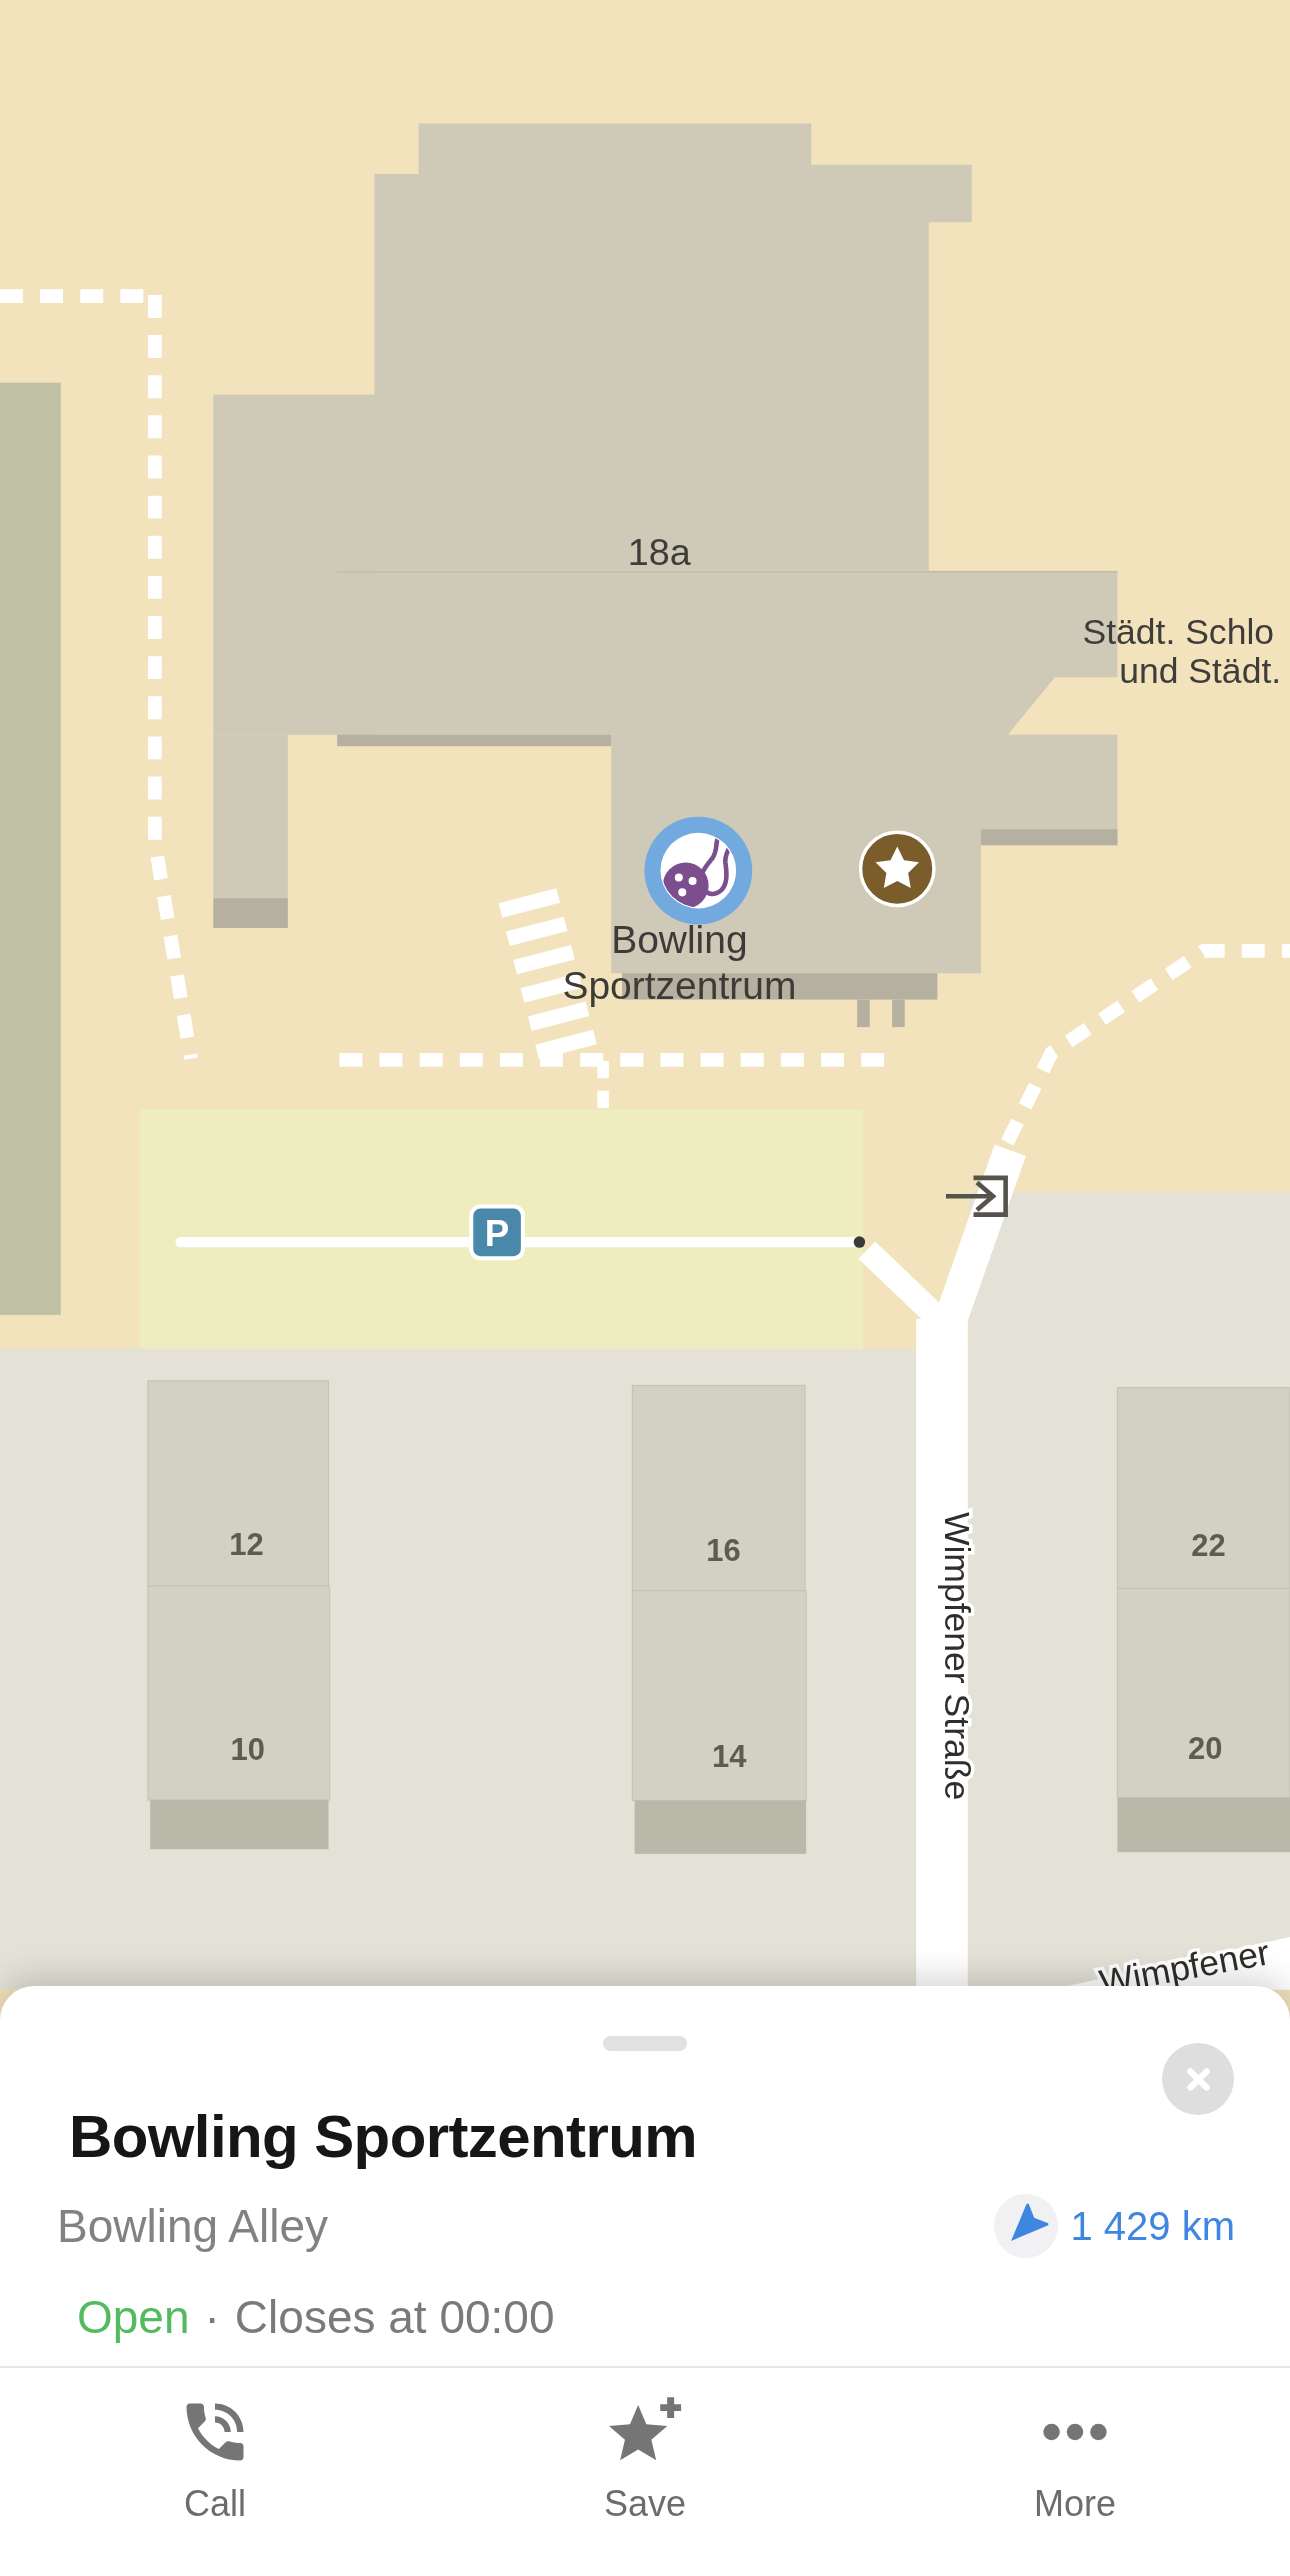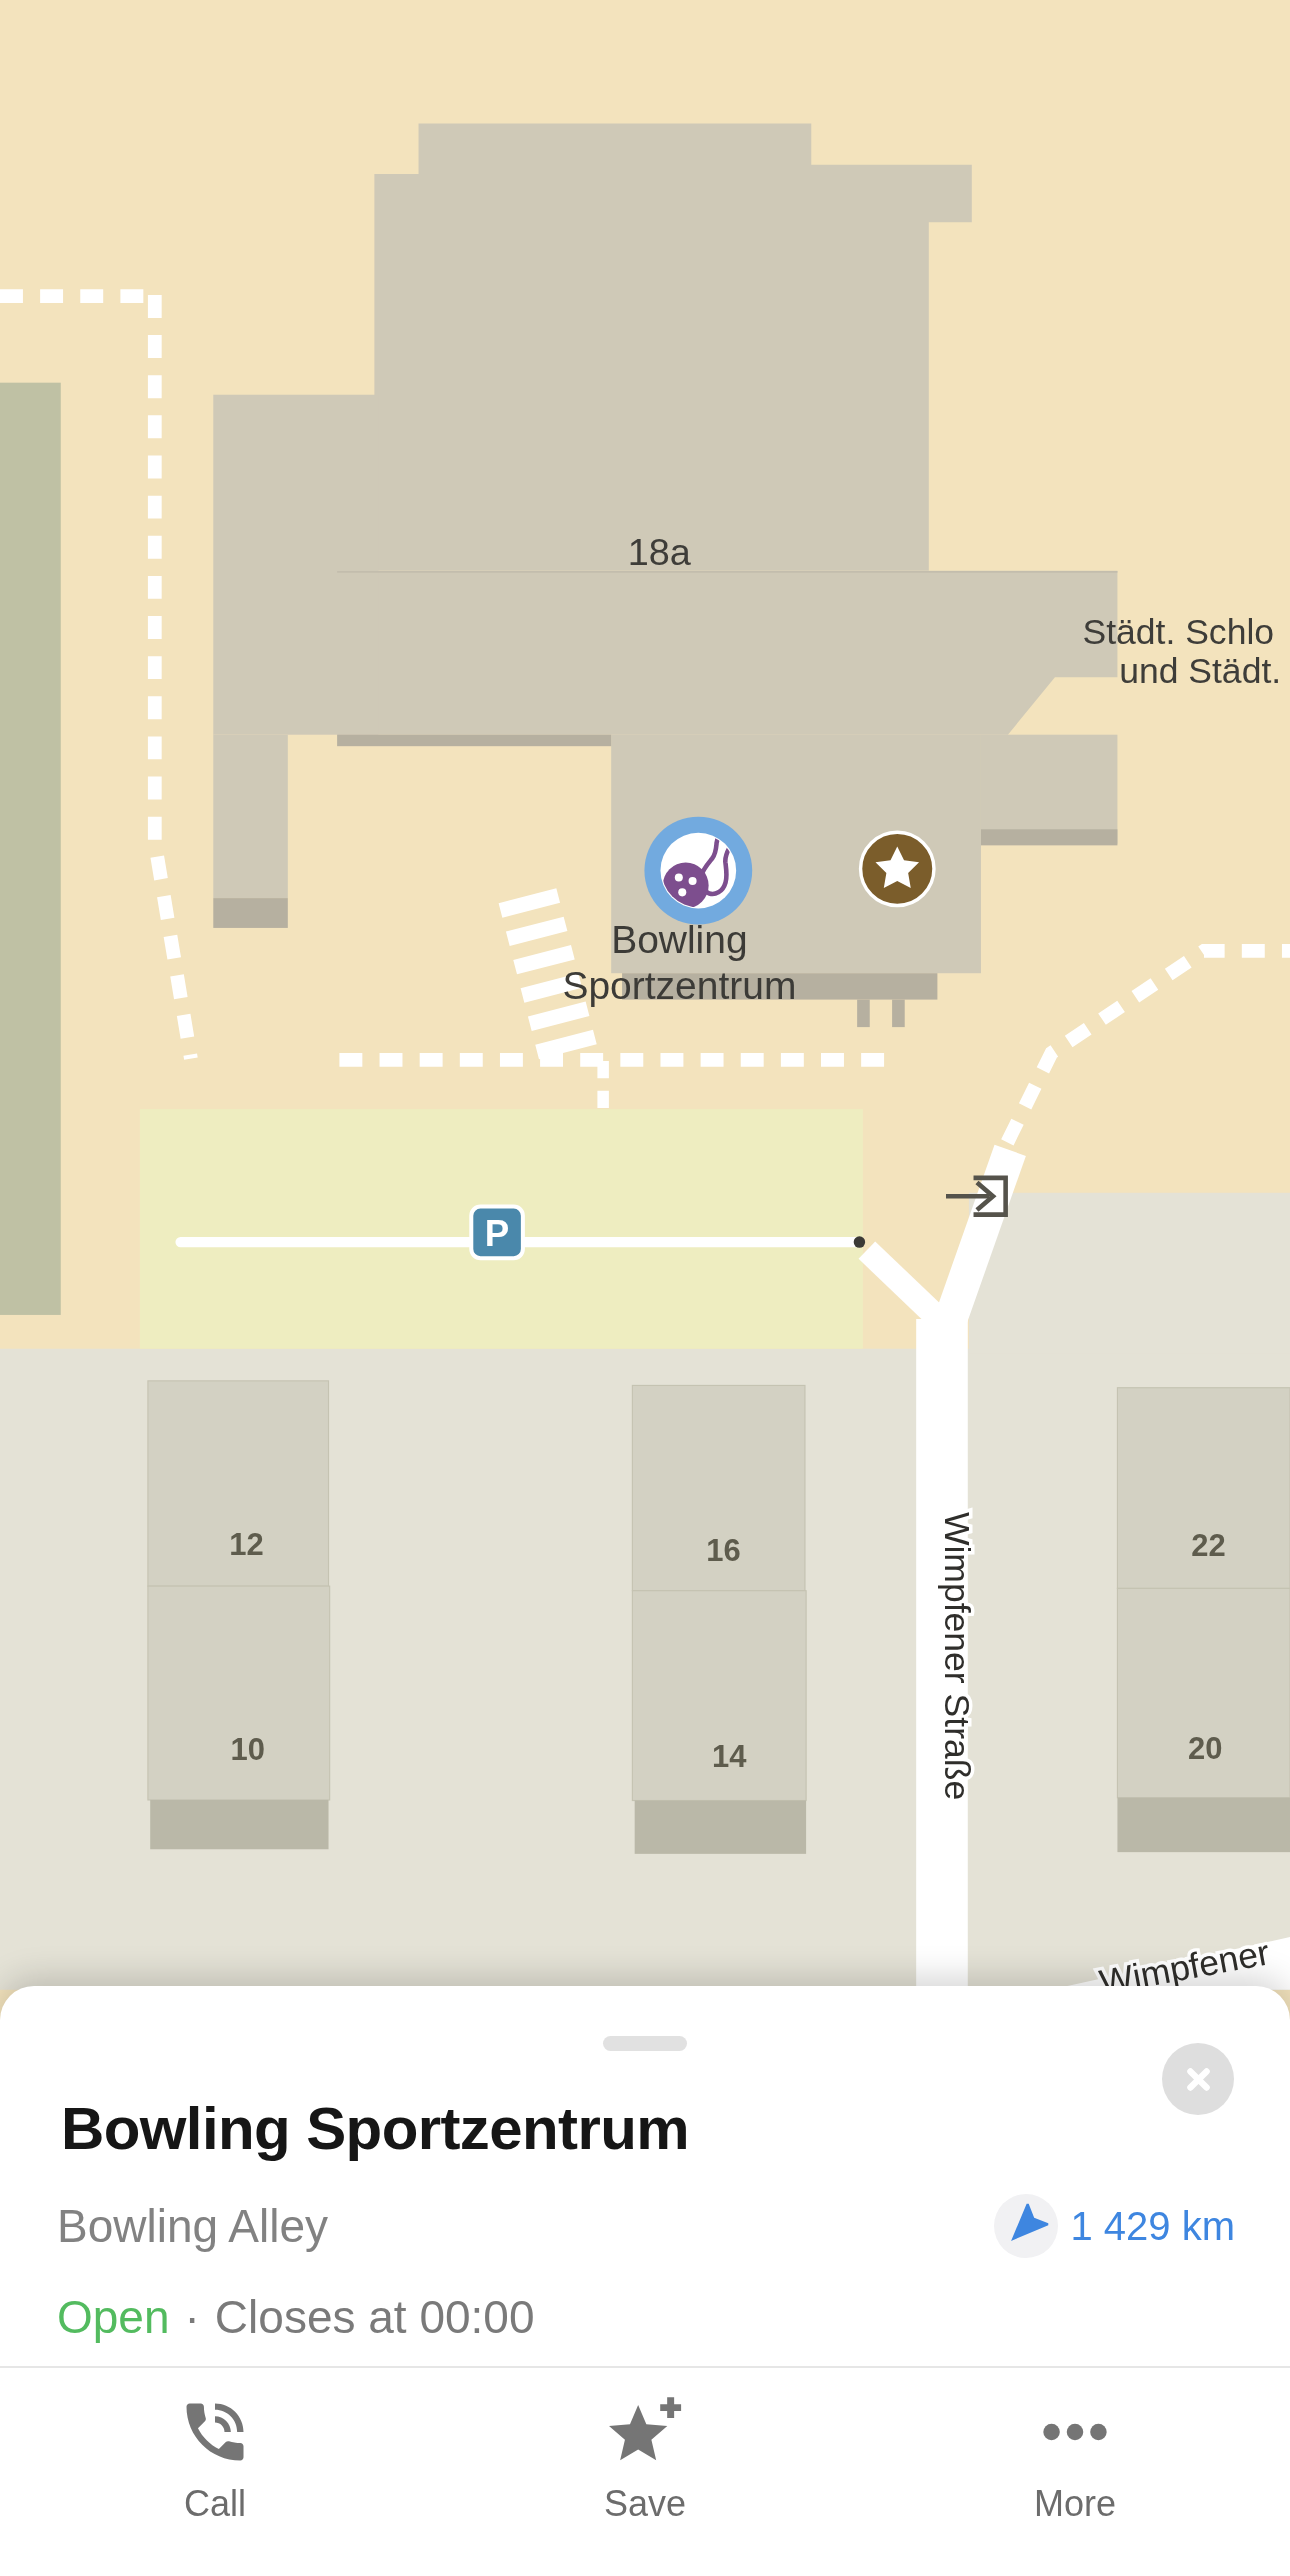--- a/index.html
+++ b/index.html
@@ -13,29 +13,29 @@
   .maptext{fill:#3E3D39;font-weight:400;}
   .housenum{fill:#5E5C4D;font-weight:700;}
   .streetname{fill:#2F2E2B;font-weight:400;stroke:#FFFFFF;stroke-width:12;paint-order:stroke;}
   
   .sheet{position:absolute;left:0;top:1986px;width:1290px;height:590px;background:#fff;
          border-radius:34px 34px 0 0;box-shadow:0 -6.9px 34px rgba(0,0,0,.18);}
   .handle{position:absolute;left:50%;top:50px;transform:translateX(-50%);width:84px;height:15px;
           border-radius:7.5px;background:#E1E1E1;}
   .closebtn{position:absolute;left:1162px;top:57px;width:72px;height:72px;border-radius:50%;
             background:#DEDEDE;border:none;padding:0;display:flex;align-items:center;justify-content:center;}
-  .title{position:absolute;left:57px;top:107px;margin:4px;font-size:60px;line-height:1.05;
+  .title{position:absolute;left:57px;top:107px;margin:12px;font-size:60px;line-height:1.05;
          font-weight:700;color:#161616;letter-spacing:-0.6px;}
   .row2{position:absolute;left:57px;right:55px;top:208px;display:flex;align-items:center;justify-content:space-between;}
   .category{font-size:46px;color:#828282;}
   .distwrap{display:flex;align-items:center;gap:12.6px;}
   .navcircle{width:64px;height:64px;border-radius:50%;background:#F1F1F3;display:flex;align-items:center;justify-content:center;}
   .distance{font-size:40px;color:var(--accent-blue,#3E86E0);font-weight:500;}
   .row3{position:absolute;left:57px;top:304px;font-size:46px;color:#7A7A7A;display:flex;gap:15px;align-items:center;}
-  .open{color:var(--open-green,#53BB5F);}
+  .open{color:var(--open-green,#53BB5F);margin-left:20px;}
   .divider{position:absolute;left:0;top:380px;width:100%;height:1.7px;background:#E6E6E6;}
   .toolbar{position:absolute;left:0;top:382px;width:100%;height:200px;display:flex;}
   .tool{flex:1;display:flex;flex-direction:column;align-items:center;justify-content:flex-start;
         padding-top:26px;background:none;border:none;color:var(--icon-gray,#757575);}
   .tool svg{width:76px;height:76px;}
   .tool .tlabel{margin-top:12.6px;font-size:36px;color:#6C6C6C;}
 </style>
 </head>
 <body>
 

